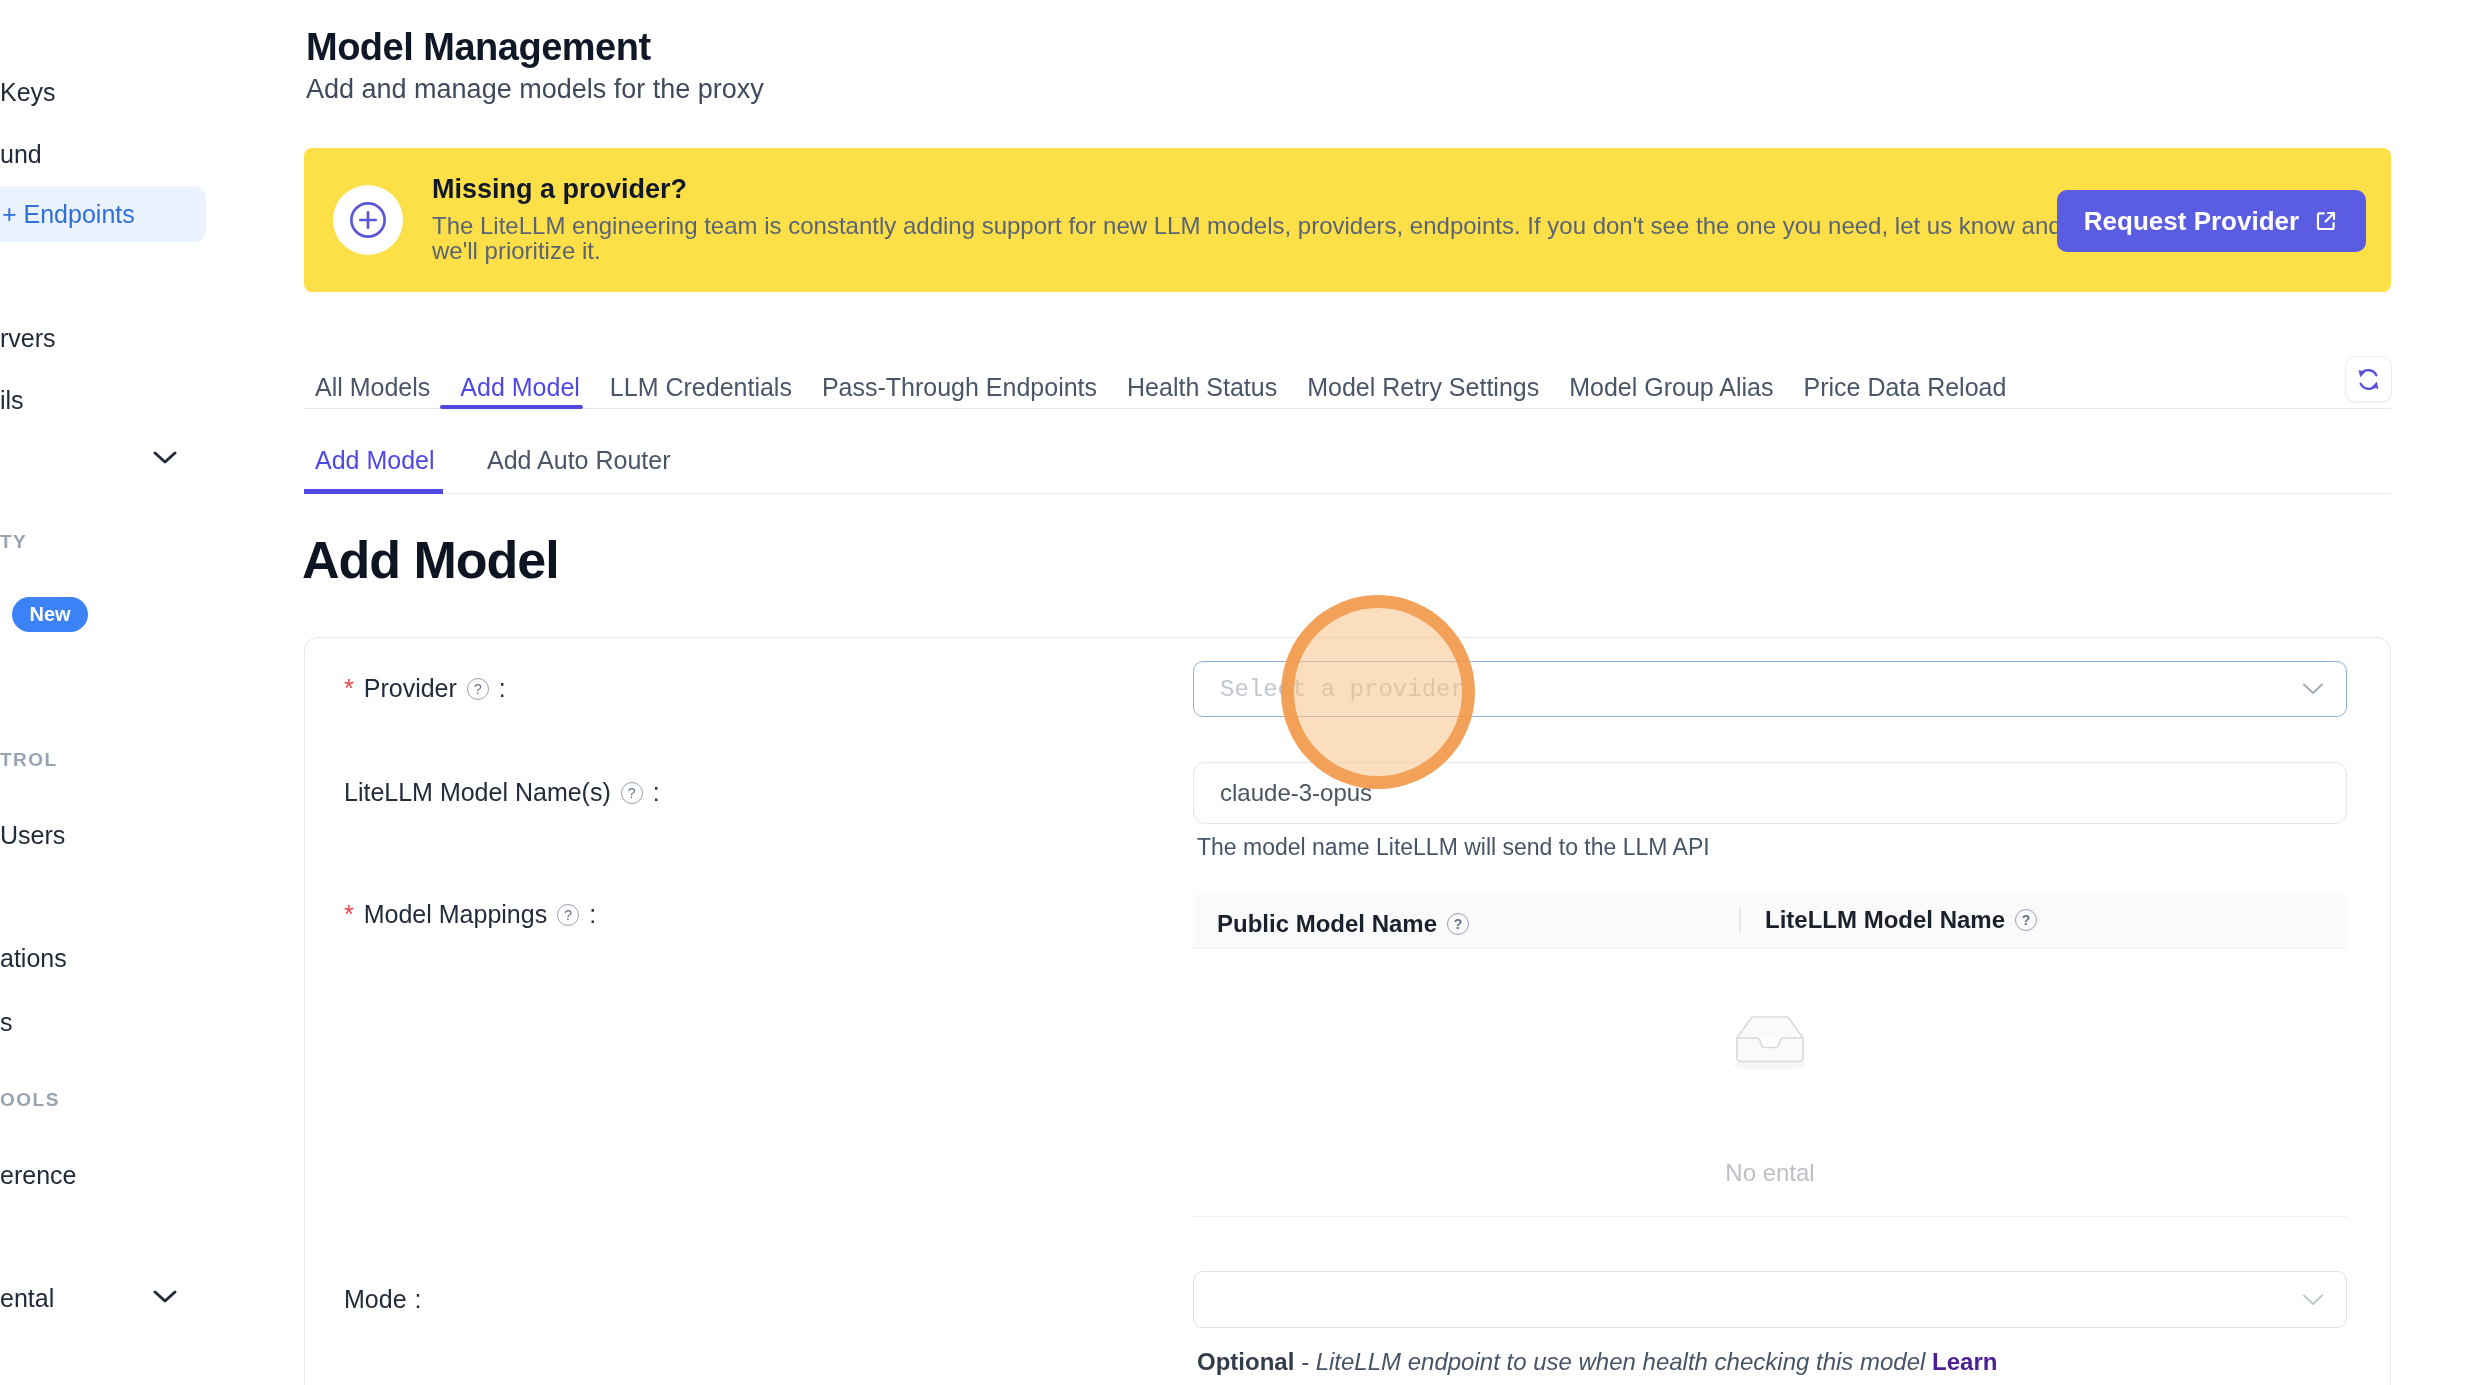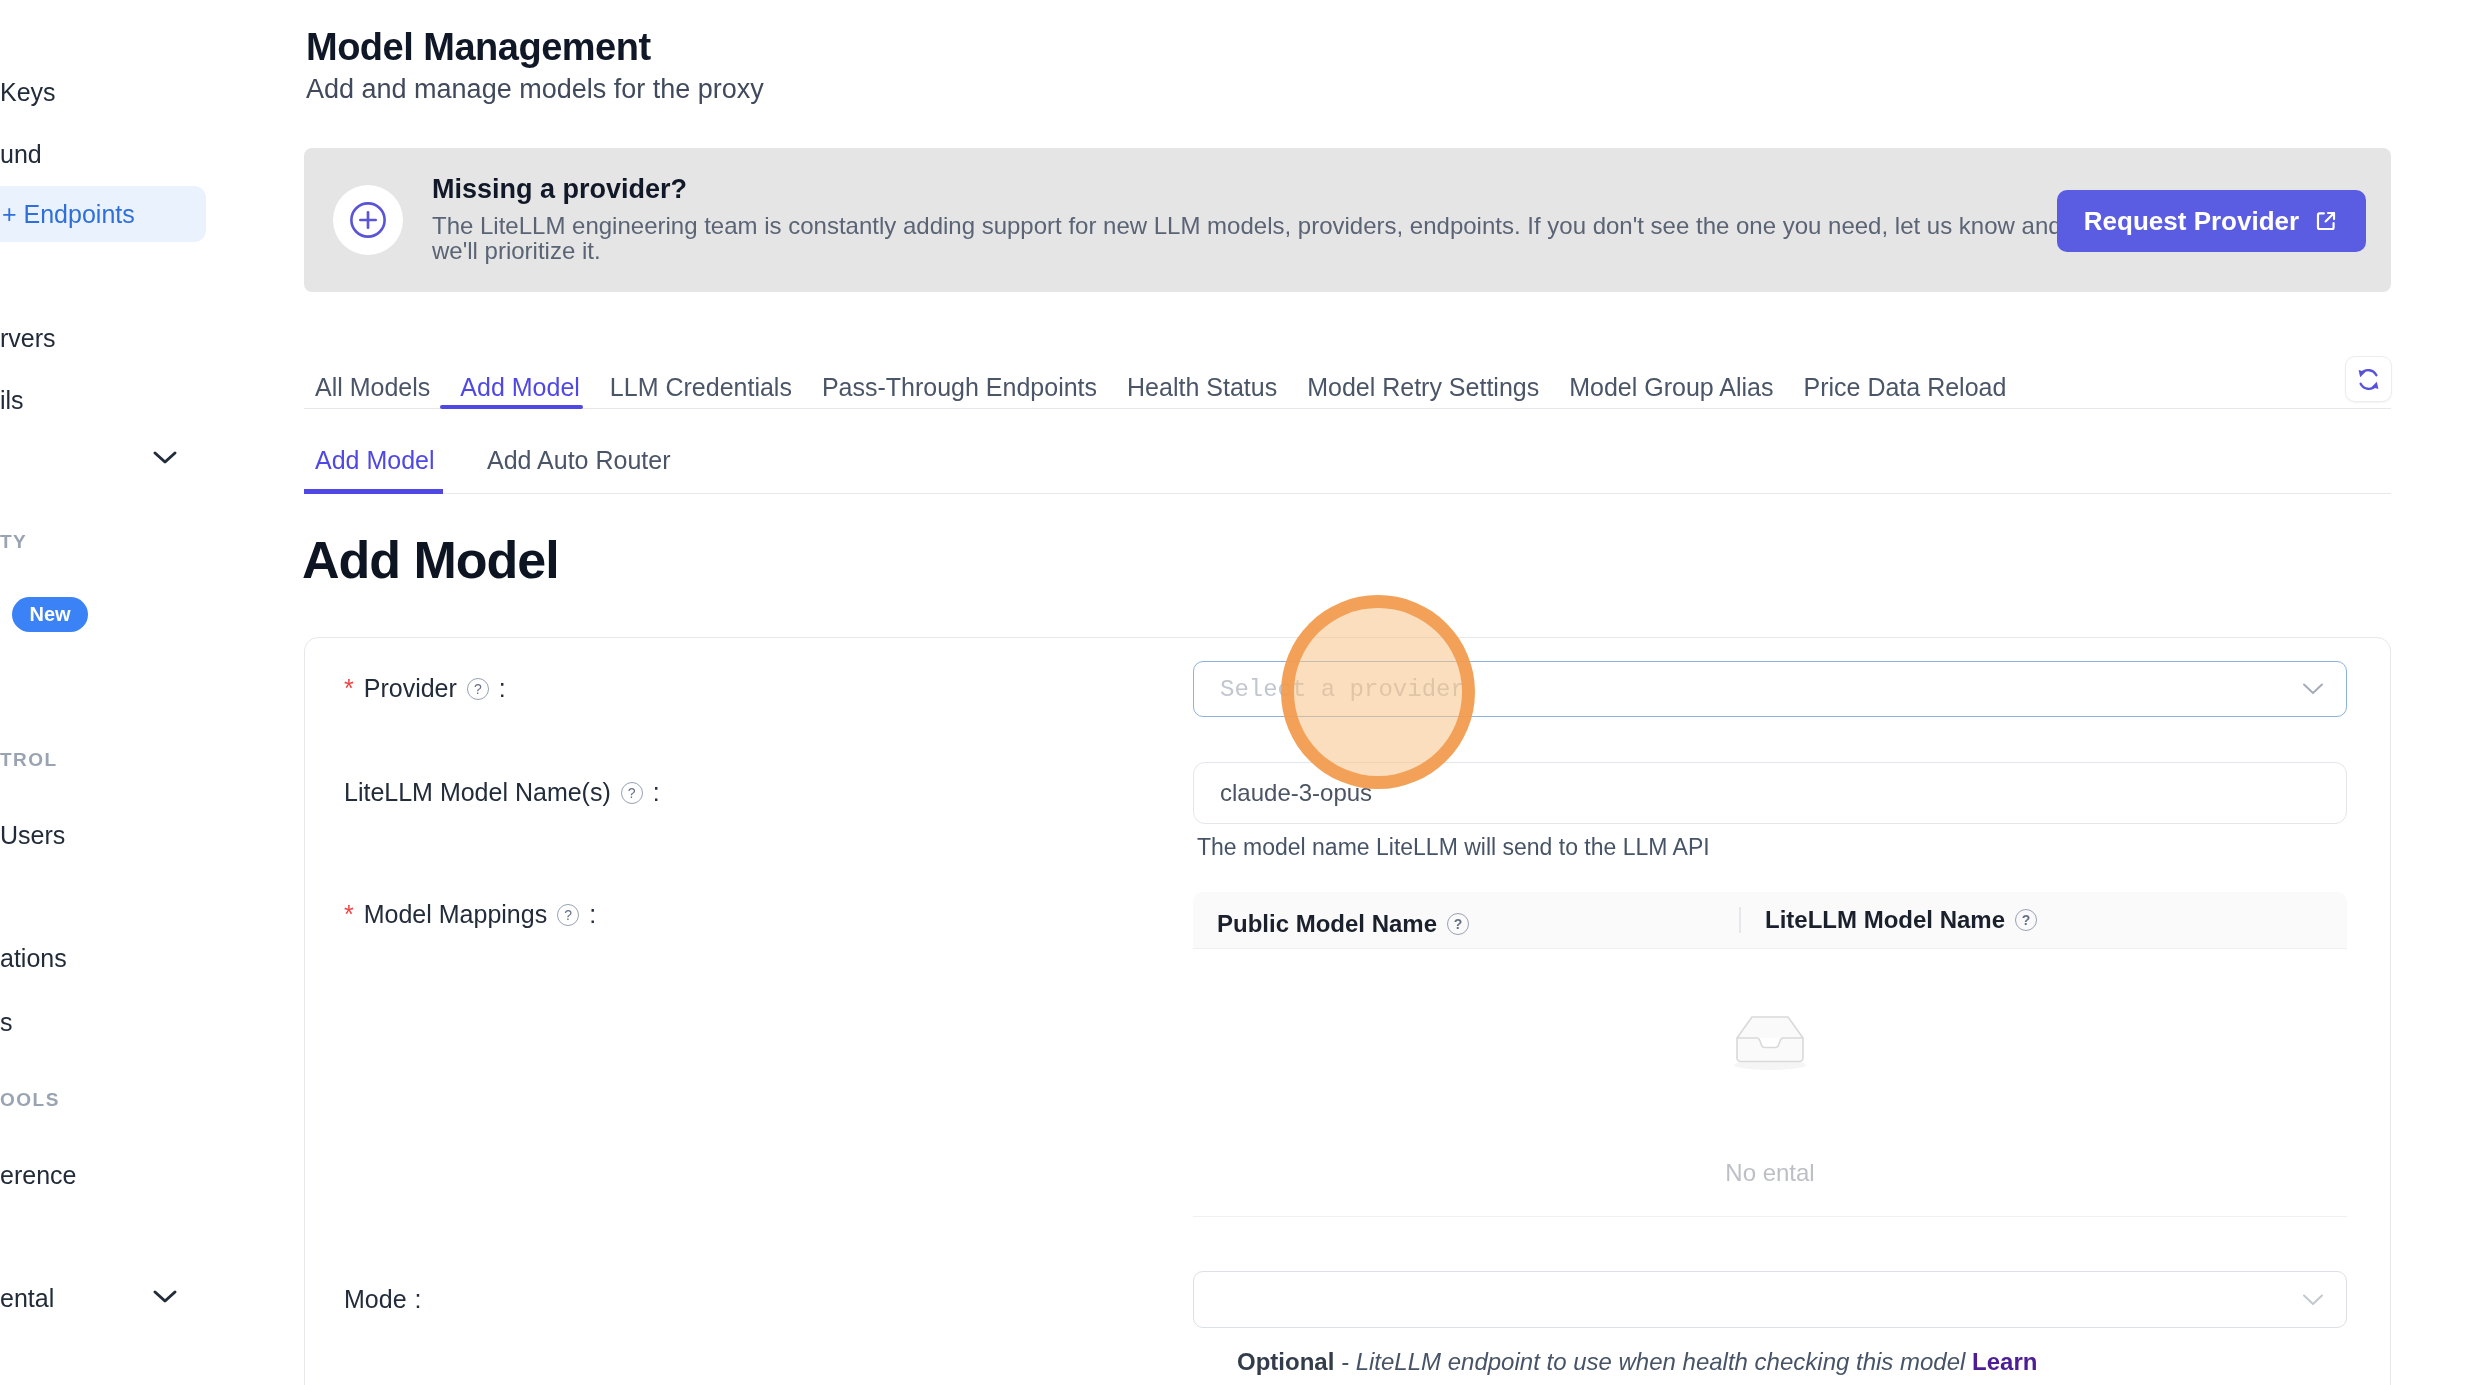--- a/index.html
+++ b/index.html
@@ -13,21 +13,21 @@
   .side-active-pill { position:absolute; left:-20px; width:226px; height:56px; background:#e9f2fd; border-radius:12px; }
   .side-active-pill span { position:absolute; left:22px; top:50%; transform:translateY(-50%); font-size:25px; color:#2f6fdb; white-space:nowrap; }
   .new-badge { position:absolute; left:12px; width:76px; height:35px; background:#3b82f6; border-radius:18px; color:#fff; font-size:20px; font-weight:600; display:flex; align-items:center; justify-content:center; }
   .side-chev { position:absolute; }
 
   
   .page-title { position:absolute; left:306px; top:26px; font-size:38px; font-weight:700; color:#101828; letter-spacing:-.5px; }
   .page-sub   { position:absolute; left:306px; top:74px; font-size:27px; color:#404a5c; }
 
   
-  .banner { position:absolute; left:304px; top:148px; width:2087px; height:144px; background:#e5e5e5; border-radius:8px; }
+  .banner { position:absolute; left:304px; top:148px; width:2087px; height:144px; background:#fde047; border-radius:8px; }
   .banner-ic { position:absolute; left:29px; top:37px; width:70px; height:70px; background:#fff; border-radius:50%; display:flex; align-items:center; justify-content:center; }
   .banner-h { position:absolute; left:128px; top:26px; font-size:27px; font-weight:700; color:#111827; }
   .banner-p { position:absolute; left:128px; font-size:24px; color:#5a6475; white-space:nowrap; }
   .req-btn { position:absolute; left:1753px; top:42px; width:309px; height:62px; background:#5a5ce2; border:none; border-radius:10px; color:#fff; font-size:26px; font-weight:600; font-family:inherit; display:flex; align-items:center; justify-content:center; gap:14px; cursor:pointer; }
 
   
   .tabs { position:absolute; left:315px; top:366px; height:42px; display:flex; gap:30px; align-items:center; }
   .tab { font-size:25px; color:#4a5568; white-space:nowrap; cursor:pointer; }
   .tab.active { color:#5048e5; font-weight:500; }
   .tabline  { position:absolute; left:304px; top:408px; width:2087px; height:1px; background:#e6e8ec; }
@@ -60,21 +60,21 @@
   .mhead { position:relative; height:57px; background:#fafafa; border-bottom:1px solid #eef0f2; border-radius:10px 10px 0 0; display:flex; align-items:center; }
   .mth { display:flex; align-items:center; gap:8px; font-size:24px; font-weight:700; color:#1a202c; }
   .mth1 { padding-left:24px; width:546px;margin-top:8px; }
   .mth2 { padding-left:26px; }
   .mdivider { position:absolute; left:546px; top:15px; width:1.5px; height:26px; background:#e4e7eb; }
   .mbody { position:relative; height:268px; border-bottom:1px solid #eef0f2; }
   .empty-ic { position:absolute; left:50%; top:56px; transform:translateX(-50%); }
   .nodata { position:absolute; left:0; right:0; top:210px; text-align:center; font-size:24px; color:#bcc0c6; }
 
   .helper2 { position:absolute; left:892px; top:710px; font-size:24px; white-space:nowrap; }
-  .helper2 .b { font-weight:700; color:#333c4a;margin-left:40px; }
+  .helper2 .b { font-weight:700; color:#333c4a; }
   .helper2 .g { color:#475467;font-style:italic; }
   .helper2 .lnk { color:#4c1d95; font-weight:600; cursor:pointer; }
 
   
   .click-ring { position:absolute; left:976px; top:-43px; width:194px; height:194px; border-radius:50%;
     border:13px solid rgba(242,150,70,.85); background:rgba(247,195,135,.55); pointer-events:none; z-index:5; }
 </style>
 </head>
 <body>
 

